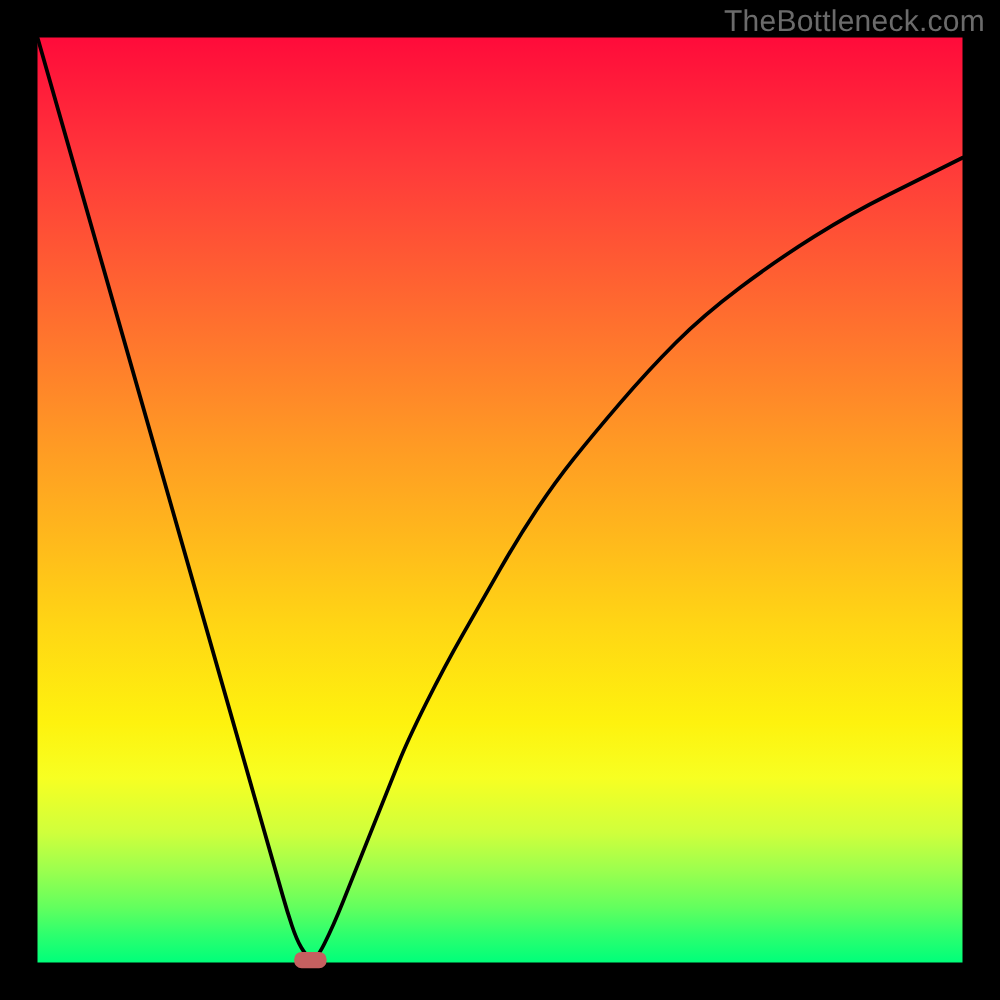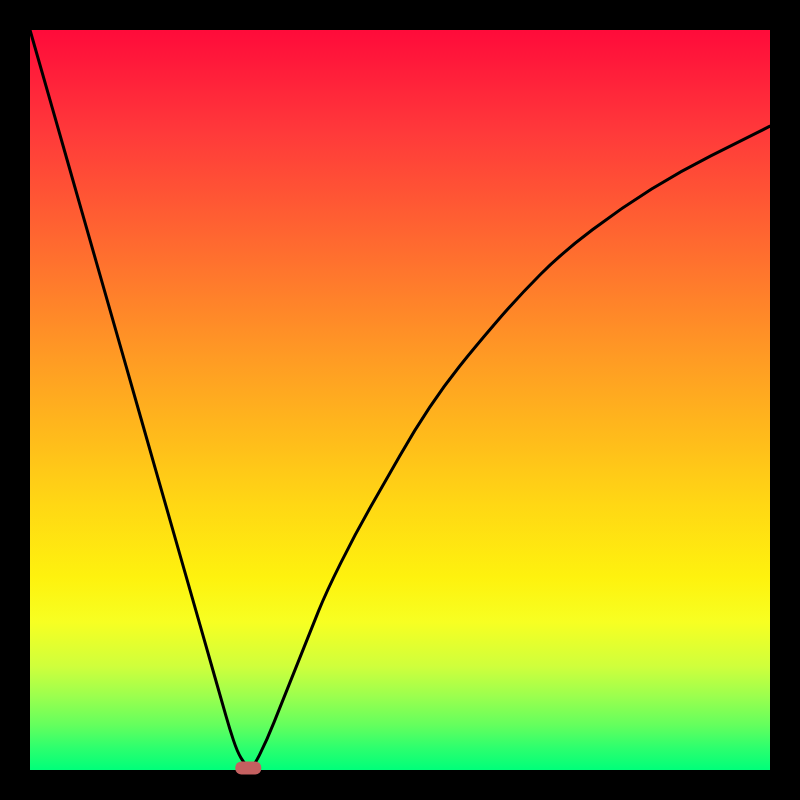--- a/index.html
+++ b/index.html
@@ -69,20 +69,21 @@
   }
   .marker {
     fill: #c56060;
     stroke: none;
   }
 </style>
 </head>
 <body>
 
 <div class="frame">
+  <div class="watermark">TheBottleneck.com</div>
 
   <div class="plot-area">
     <svg class="curve-svg" viewBox="0 0 740 740" preserveAspectRatio="none">
       <path id="bottleneck-path" class="curve-path" d="M 0.0 0.0 Q 14.8 51.8 22.2 77.7 Q 29.6 103.6 37.0 129.5 Q 44.4 155.4 51.8 181.3 Q 59.2 207.2 66.6 233.1 Q 74.0 259.0 81.4 284.9 Q 88.8 310.8 96.2 336.7 Q 103.6 362.6 111.0 388.5 Q 118.4 414.4 125.8 440.3 Q 133.2 466.2 140.6 492.1 Q 148.0 518.0 155.4 543.9 Q 162.8 569.8 170.2 595.7 Q 177.6 621.6 185.0 647.5 Q 192.4 673.4 196.1 686.3 Q 199.8 699.3 203.5 710.4 Q 207.2 721.5 210.9 727.8 Q 214.6 734.1 218.3 737.0 Q 222.0 740.0 229.4 725.2 Q 236.8 710.4 244.2 691.9 Q 251.6 673.4 259.0 654.9 Q 266.4 636.4 273.8 617.9 Q 281.2 599.4 288.6 580.9 Q 296.0 562.4 310.8 532.8 Q 325.6 503.2 340.4 477.3 Q 355.2 451.4 370.0 425.5 Q 384.8 399.6 399.6 377.4 Q 414.4 355.2 429.2 336.7 Q 444.0 318.2 466.2 292.3 Q 488.4 266.4 510.6 244.2 Q 532.8 222.0 562.4 199.8 Q 592.0 177.6 621.6 159.1 Q 651.2 140.6 680.8 125.8 Q 710.4 111.0 725.2 103.6 T 740.0 96.2"></path>
       <rect id="min-marker" class="marker" rx="6" ry="6" x="205.3" y="731.5" width="26" height="13"></rect>
     </svg>
   </div>
 </div>
 
 </body></html>

